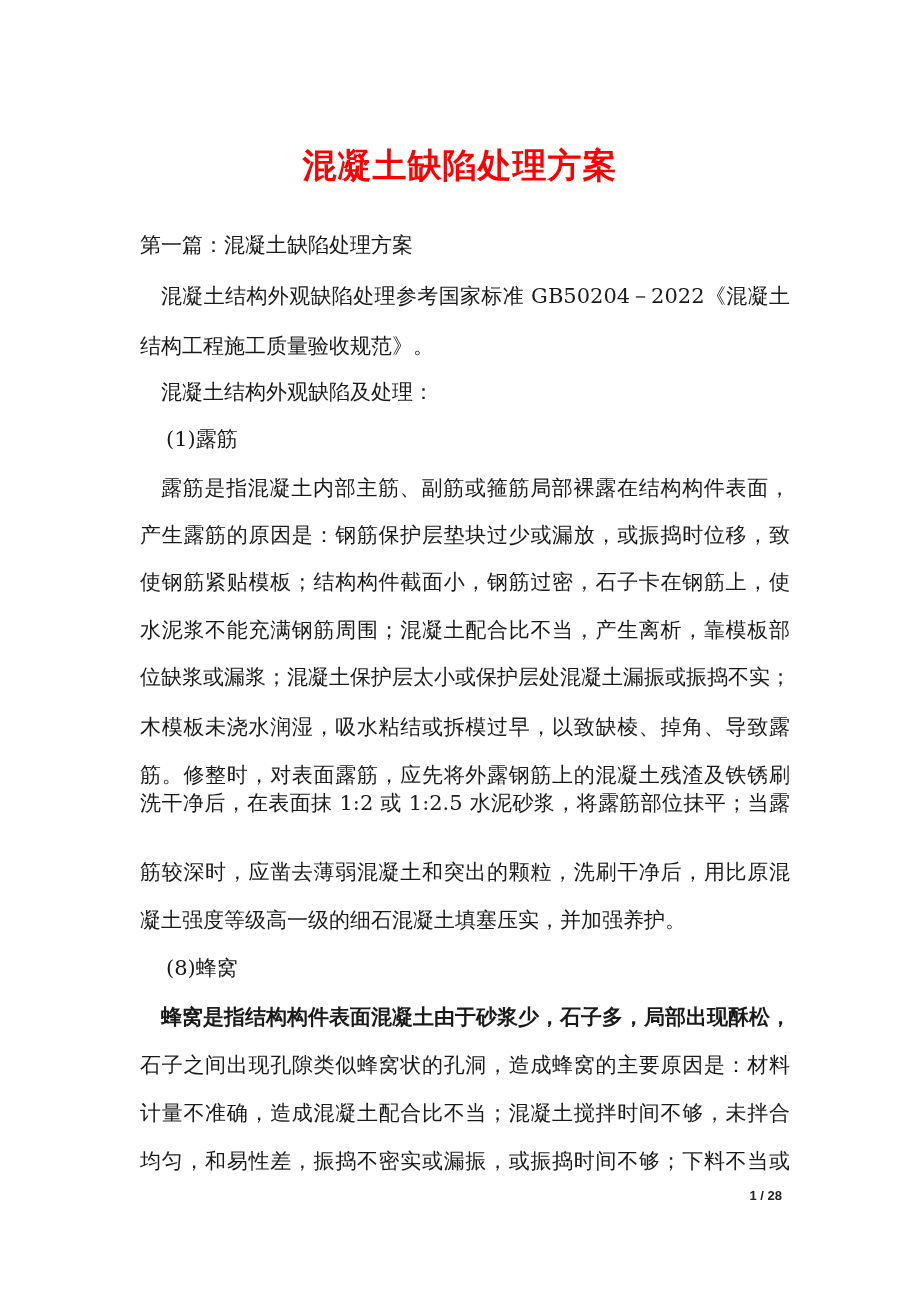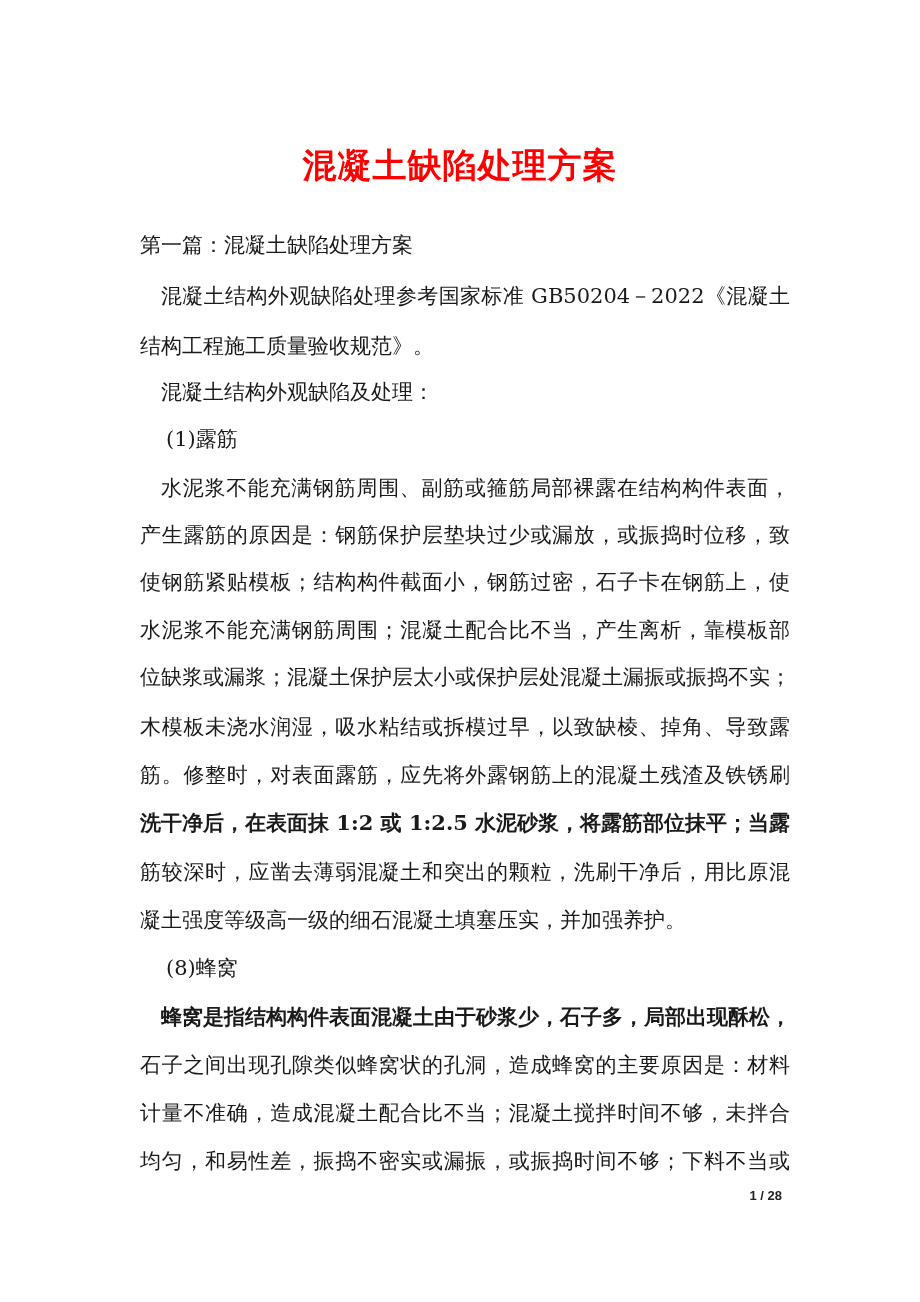--- a/index.html
+++ b/index.html
@@ -63,28 +63,28 @@
 <body style="color: rgb(26, 26, 26);">
 
 <div class="page">
   <div class="title" style="color: rgb(255, 0, 0);">混凝土缺陷处理方案</div>
   <div id="body-lines">
       <div class="line last" style="top: 230px;">第一篇：混凝土缺陷处理方案</div>
       <div class="line indent" style="top: 281px;">混凝土结构外观缺陷处理参考国家标准 GB50204－2022《混凝土</div>
       <div class="line last" style="top: 331px;">结构工程施工质量验收规范》。</div>
       <div class="line indent last" style="top: 377px;">混凝土结构外观缺陷及处理：</div>
       <div class="line item last" style="top: 424px;">(1)露筋</div>
-      <div class="line indent" style="top: 473px;">水泥浆不能充满钢筋周围、副筋或箍筋局部裸露在结构构件表面，</div>
+      <div class="line indent" style="top: 473px;">露筋是指混凝土内部主筋、副筋或箍筋局部裸露在结构构件表面，</div>
       <div class="line " style="top: 520px;">产生露筋的原因是：钢筋保护层垫块过少或漏放，或振捣时位移，致</div>
       <div class="line " style="top: 567px;">使钢筋紧贴模板；结构构件截面小，钢筋过密，石子卡在钢筋上，使</div>
       <div class="line " style="top: 615px;">水泥浆不能充满钢筋周围；混凝土配合比不当，产生离析，靠模板部</div>
       <div class="line " style="top: 662px;">位缺浆或漏浆；混凝土保护层太小或保护层处混凝土漏振或振捣不实；</div>
       <div class="line " style="top: 712px;">木模板未浇水润湿，吸水粘结或拆模过早，以致缺棱、掉角、导致露</div>
       <div class="line " style="top: 760px;">筋。修整时，对表面露筋，应先将外露钢筋上的混凝土残渣及铁锈刷</div>
-      <div class="line " style="top: 808px; font-weight: bold;">洗干净后，在表面抹 1:2 或 1:2.5 水泥砂浆，将露筋部位抹平；当露</div>
+      <div class="line " style="top: 788px;">洗干净后，在表面抹 1:2 或 1:2.5 水泥砂浆，将露筋部位抹平；当露</div>
       <div class="line " style="top: 857px;">筋较深时，应凿去薄弱混凝土和突出的颗粒，洗刷干净后，用比原混</div>
       <div class="line last" style="top: 905px;">凝土强度等级高一级的细石混凝土填塞压实，并加强养护。</div>
       <div class="line item last" style="top: 953px;">(8)蜂窝</div>
       <div class="line indent" style="top: 1002px; font-weight: bold;">蜂窝是指结构构件表面混凝土由于砂浆少，石子多，局部出现酥松，</div>
       <div class="line " style="top: 1050px;">石子之间出现孔隙类似蜂窝状的孔洞，造成蜂窝的主要原因是：材料</div>
       <div class="line " style="top: 1098px;">计量不准确，造成混凝土配合比不当；混凝土搅拌时间不够，未拌合</div>
       <div class="line " style="top: 1146px;">均匀，和易性差，振捣不密实或漏振，或振捣时间不够；下料不当或</div>
     </div>
   <div class="page-number">1 / 28</div>
 </div>

